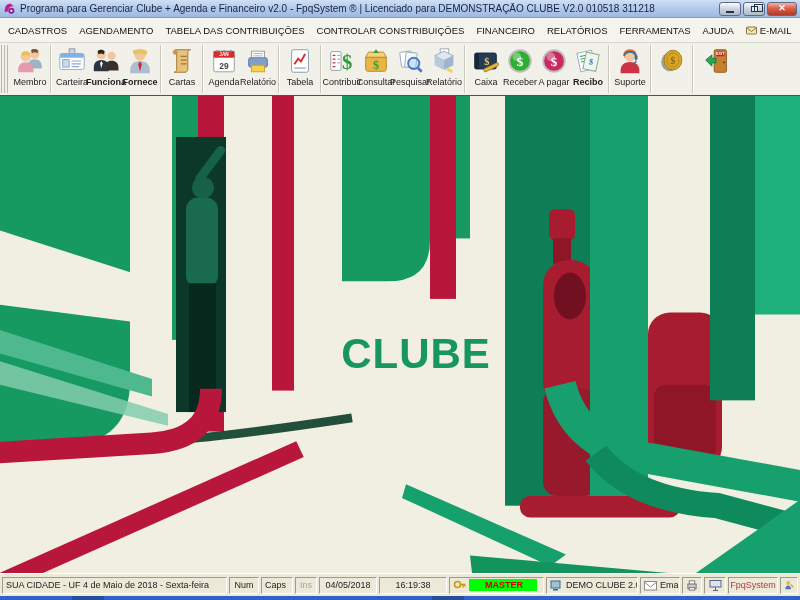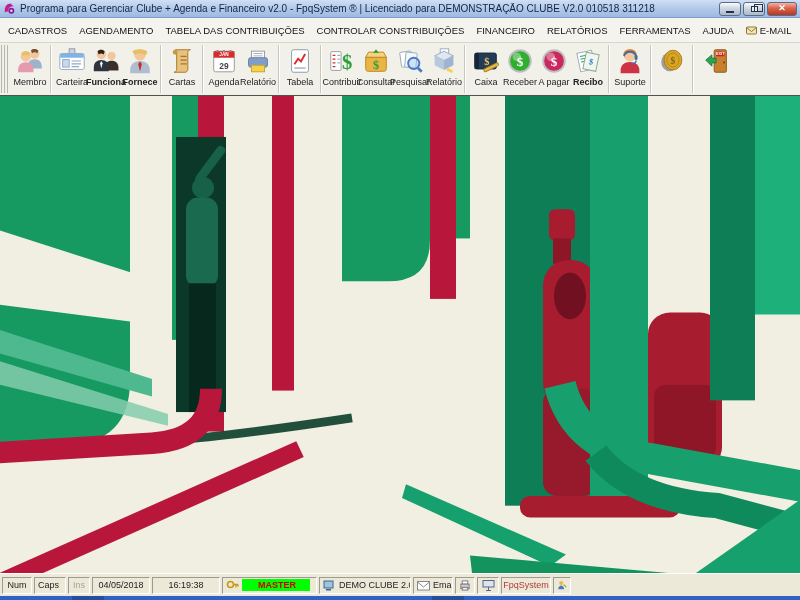--- a/index.html
+++ b/index.html
@@ -385,23 +385,27 @@
       <rect x="520" y="410" width="160" height="22" rx="10" fill="#a81c30"></rect>
       <rect x="710" y="0" width="45" height="312" fill="#0d7e55"></rect>
       <rect x="755" y="0" width="45" height="224" fill="#1db07b"></rect>
 
       <path d="M560 296 q16 66 92 76 L812 402" stroke="#17a06e" stroke-width="32" fill="none"></path>
       <path d="M596 366 q36 48 122 54 L812 446" stroke="#0f8a5c" stroke-width="26" fill="none"></path>
       <polygon points="406,398 566,470 550,482 402,412" fill="#16a06e"></polygon>
       <polygon points="470,471 668,489 472,489" fill="#13945f"></polygon>
       <polygon points="696,489 800,414 800,489" fill="#16a06e"></polygon>
     </svg>
+    <div class="headline">CLUBE</div>
   </div>
 
   <div class="statusbar">
+    <div class="spanel sp-location">
+        <span>SUA CIDADE - UF  4 de Maio de 2018 - Sexta-feira</span>
+      </div>
     <div class="spanel" style="width:30px; justify-content:center;">
         <span>Num</span>
       </div>
     <div class="spanel" style="width:32px; justify-content:flex-start;">
         <span>Caps</span>
       </div>
     <div class="spanel" style="width:22px; justify-content:center;">
         <span class="muted">Ins</span>
       </div>
     <div class="spanel" style="width:58px; justify-content:center;">

